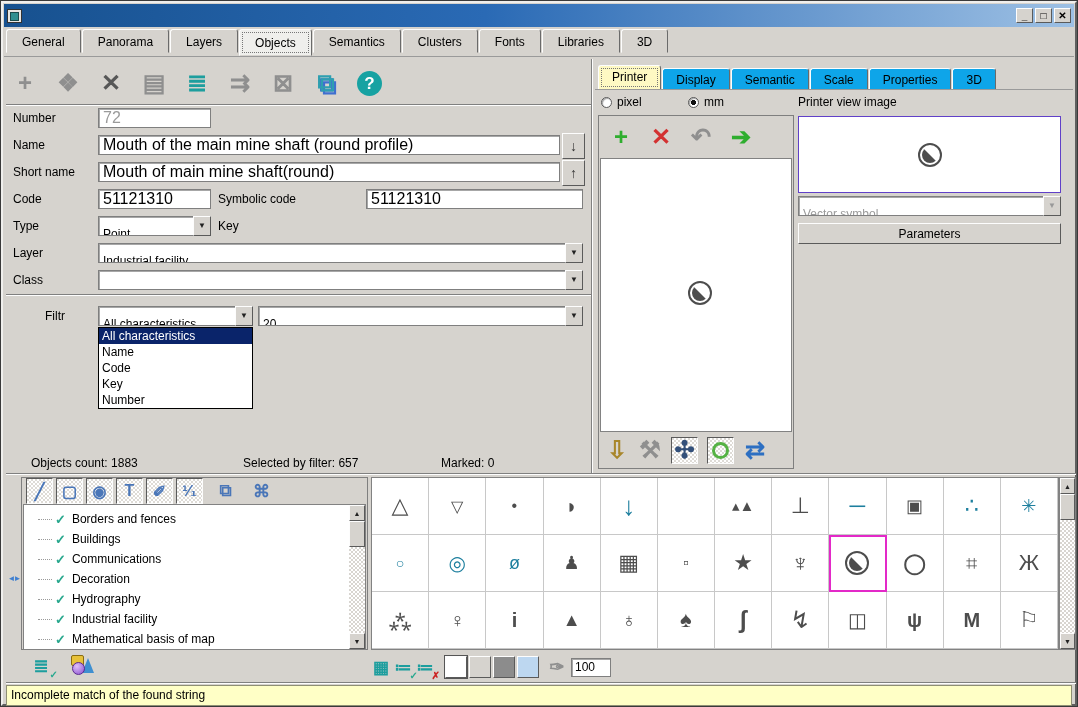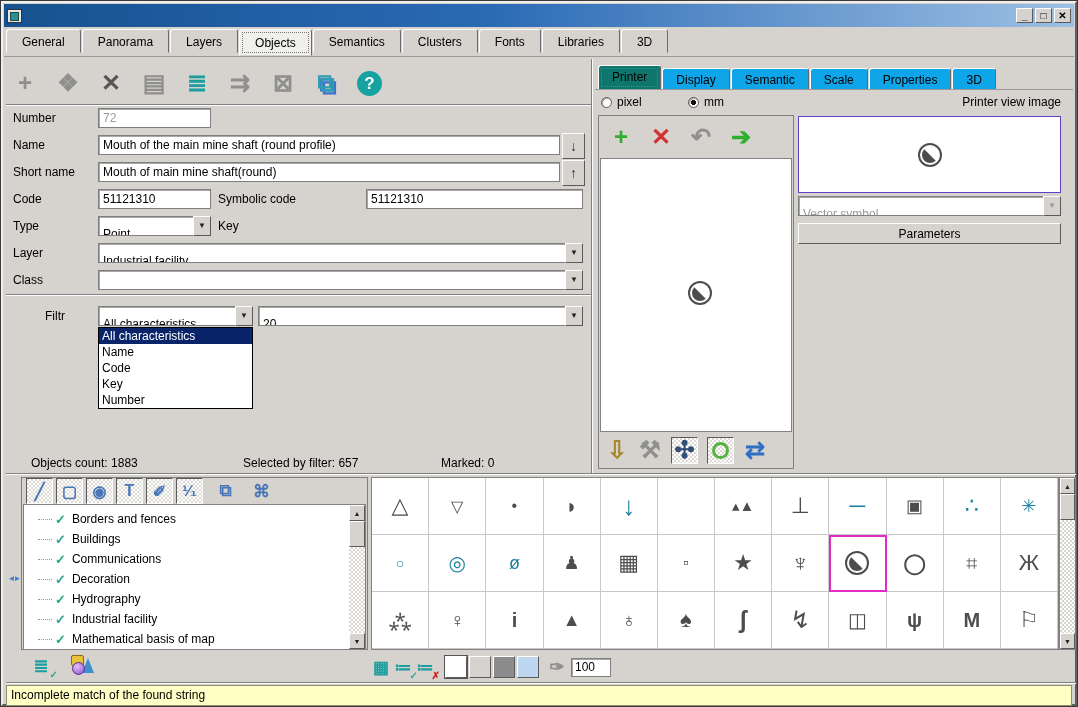--- a/index.html
+++ b/index.html
@@ -40,46 +40,46 @@
   .i-teal{color:#1d9e9e;font-weight:bold;}
   .i-tealblue{color:#2e9fb0;font-weight:bold;text-shadow:2px 3px 0 #3f6fd0;}
   .i-green{color:#2fae2f;font-weight:bold;}
   .i-red{color:#d33131;font-weight:bold;}
   .i-blue{color:#2d6fc2;font-weight:bold;}
   .i-navy{color:#33507a;font-weight:bold;}
   .i-brown{color:#a8862a;font-weight:bold;}
   .i-help{width:25px;height:25px;border-radius:50%;background:#17a2a2;color:#fff;font-weight:bold;
     font-size:17px;line-height:25px;text-align:center;}
   .form-label{position:absolute;left:10px;font-size:12px;height:20px;line-height:20px;color:#000;}
-  .tfield{position:absolute;height:20px;font-size:12px;padding:1px 4px;outline:none;}
+  .tfield{position:absolute;height:20px;font-size:16px;padding:1px 4px;outline:none;}
   .tfield:disabled,.tfield.dim{color:#9a9a9a;}
   .yellow{background:#ffffc6 !important;}
   .combo{position:absolute;height:20px;display:flex;}
   .combo .cval{flex:1;background:#fff;border:1px solid #7f7f7f;border-right:none;
     box-shadow:inset 1px 1px 0 rgba(60,60,60,.45);font-size:12px;line-height:18px;padding:8px 4px;
     white-space:nowrap;overflow:hidden;}
   .combo .cbtn{width:18px;border:1px solid;border-color:#fdfdfd #5a5a5a #5a5a5a #fdfdfd;background:#d6d3ce;
     font-size:8px;text-align:center;line-height:17px;color:#222;}
   .combo .cbtn.dim{color:#999;}
   .spinbtn{position:absolute;width:23px;height:26px;font-size:14px;text-align:center;line-height:24px;color:#333;}
   #filter-list{position:absolute;left:95px;top:324px;width:155px;background:#fff;border:1px solid #000;z-index:50;}
   .fopt{height:16px;line-height:16px;font-size:12px;padding:0 3px;white-space:nowrap;}
   .fopt.sel{background:#0a246a;color:#fff;}
   .count-label{position:absolute;font-size:12px;height:16px;line-height:16px;}
   
   #right-tabs{position:absolute;left:595px;top:62px;display:flex;align-items:flex-end;height:25px;}
   .rtab{height:22px;padding:0 13px;line-height:22px;font-size:12px;background:#0ea5e9;
     border:1px solid;border-color:#fdfdfd #6a6a6a #d6d3ce #fdfdfd;border-radius:3px 3px 0 0;margin-right:1px;}
-  .rtab.active{background:#0f766e;outline:1px dotted #777;outline-offset:-4px;height:25px;}
+  .rtab.active{background:#fef9c3;outline:1px dotted #777;outline-offset:-4px;height:25px;}
   #right-tabline{position:absolute;left:592px;top:86px;right:2px;height:1px;background:#9a9a9a;}
   .radio-wrap{position:absolute;display:flex;align-items:center;gap:5px;font-size:12px;height:14px;}
   .radio{appearance:none;-webkit-appearance:none;width:11px;height:11px;border-radius:50%;margin:0;
     border:1px solid #5a5a5a;background:#fff;box-shadow:inset 1px 1px 1px rgba(0,0,0,.35);}
   .radio:checked{background:radial-gradient(circle at 50% 50%,#111 0 2.4px,#fff 2.5px);}
-  #preview-title{position:absolute;left:795px;top:92px;width:263px;font-size:12px;text-align:right;}
+  #preview-title{position:absolute;left:795px;top:92px;width:263px;font-size:12px;text-align:left;}
   #symbol-panel{position:absolute;left:595px;top:112px;width:196px;height:354px;
     border:1px solid #7f7f7f;background:#d6d3ce;display:flex;flex-direction:column;}
   #symbol-toolbar{height:42px;display:flex;align-items:center;gap:16px;padding-left:10px;}
   #symbol-list{flex:1;background:#fff;border:1px solid #828282;margin:0 1px;position:relative;}
   #symbol-list .sym-mine{position:absolute;left:87px;top:122px;}
   #view-toolbar{height:36px;display:flex;align-items:center;gap:9px;padding-left:6px;}
   .tbtn{width:27px;height:27px;display:flex;align-items:center;justify-content:center;}
   .tbtn.pressed{border:1px solid;border-color:#5a5a5a #fdfdfd #fdfdfd #5a5a5a;}
   .ring{width:17px;height:17px;border:3px solid #55b244;border-radius:50%;display:inline-block;}
   #preview-box{position:absolute;left:795px;top:113px;width:263px;height:77px;background:#fff;

